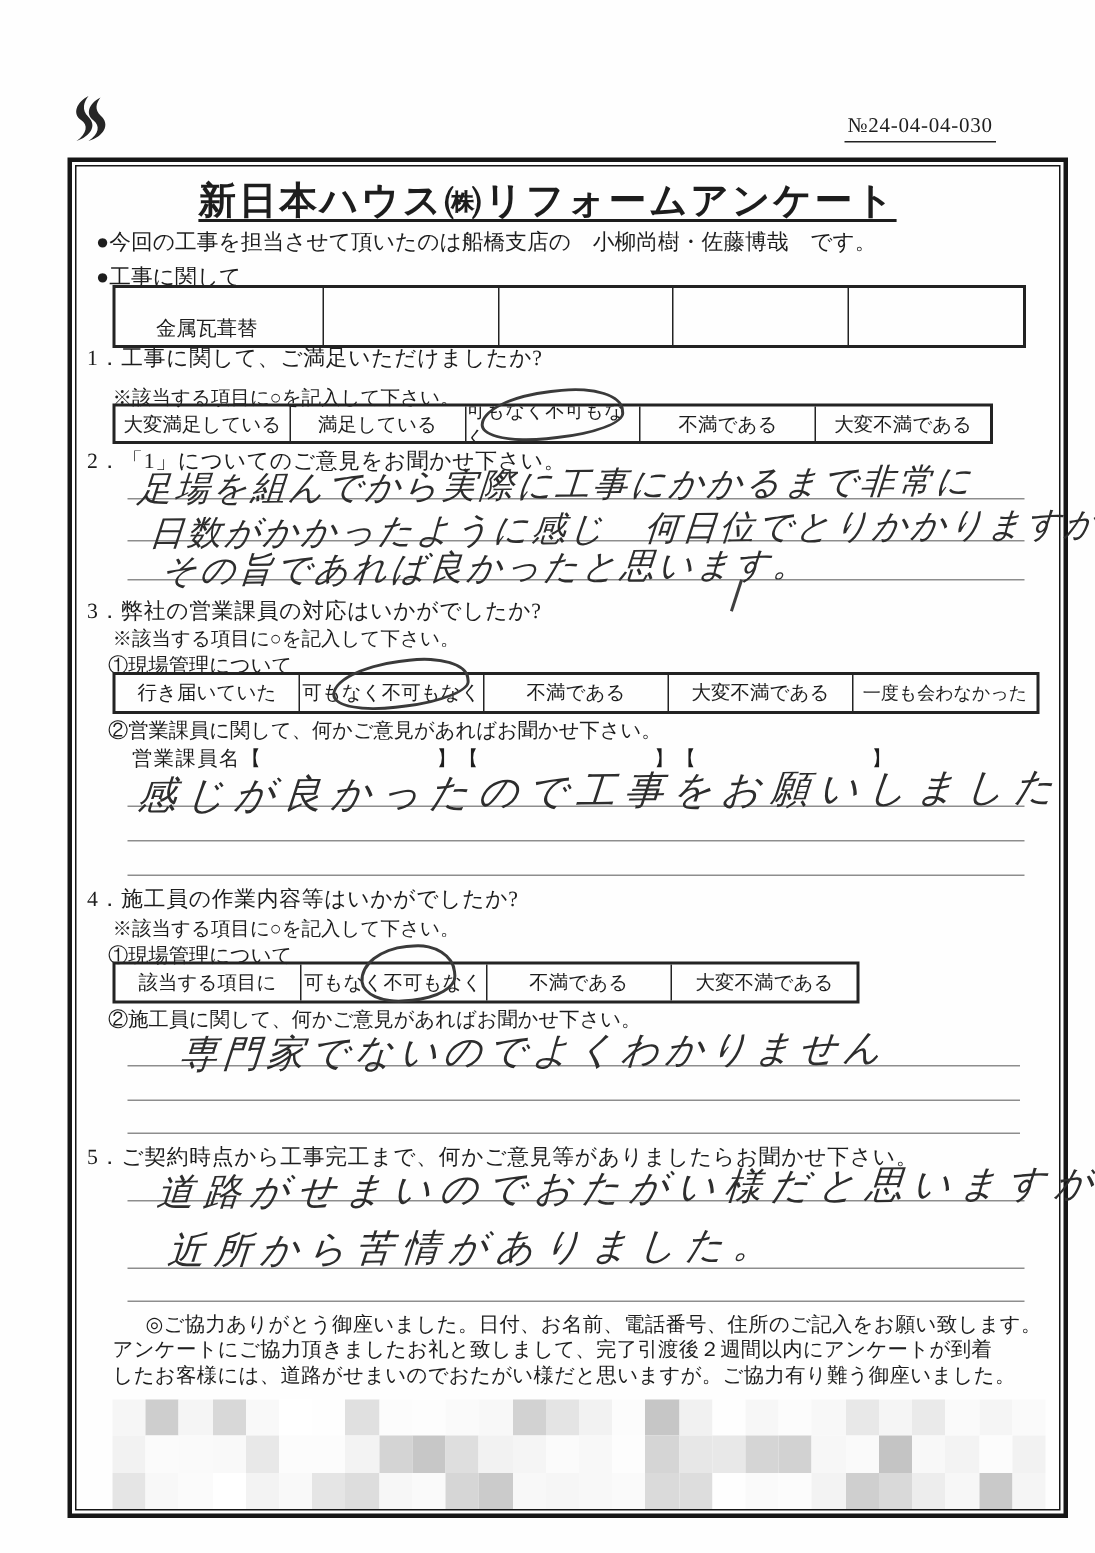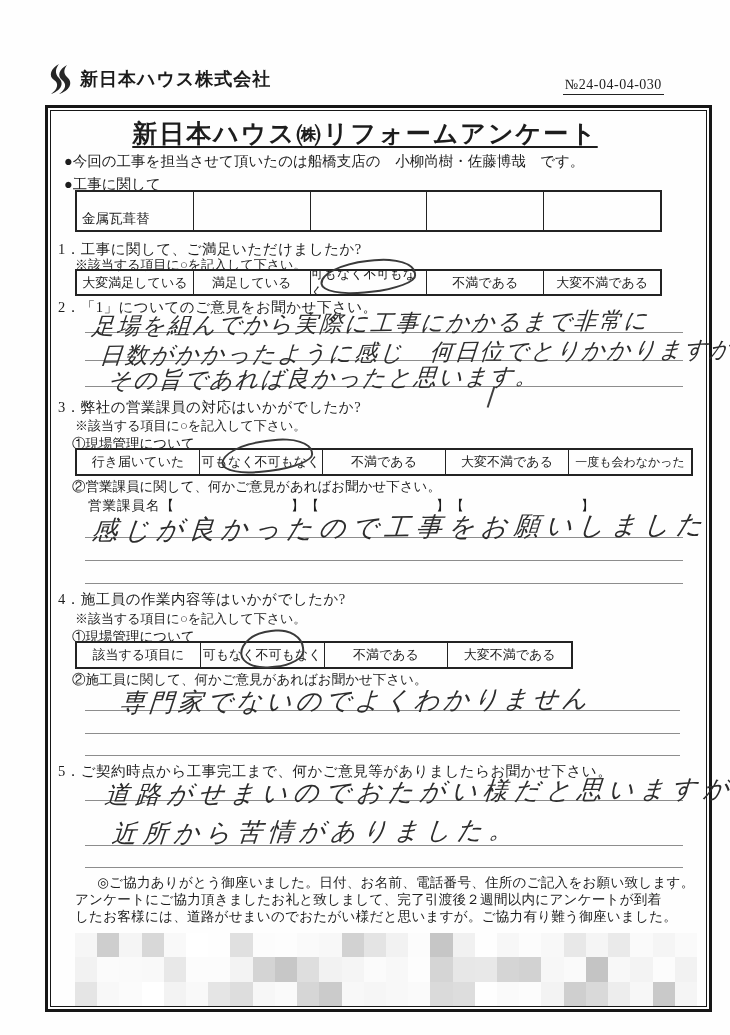--- a/index.html
+++ b/index.html
@@ -54,42 +54,41 @@
 </head>
 <body>
 
 <div class="page">
 
   <div class="logo-row">
     <svg class="logo-mark" viewBox="0 0 30 32">
       <path d="M13 1 C5 5, 2 13, 8 17 C13 20, 12 26, 5 31 C14 28, 19 21, 13 15 C8 10, 10 5, 13 1 Z" fill="#262626"></path>
       <path d="M21 2 C13 6, 11 13, 16 17 C21 21, 20 26, 13 31 C23 28, 28 20, 21 14 C17 10, 18 6, 21 2 Z" fill="#262626"></path>
     </svg>
-    <span class="company-name">新日本ハウス株式会社</span>
   </div>
   <div class="doc-number t">№24-04-04-030</div>
 
   <div class="form-box">
     <div class="form-box-inner"></div>
   </div>
 
   <div class="t title" style="left:0;top:117px;width:730px;text-align:center;">新日本ハウス㈱リフォームアンケート</div>
 
   <div class="t bullet" style="left:64px;top:152px;">●今回の工事を担当させて頂いたのは船橋支店の　小柳尚樹・佐藤博哉　です。</div>
   <div class="t bullet" style="left:64px;top:175px;">●工事に関して</div>
 
-  <div class="tbl wt" style="left:75px;top:190px;width:583px;height:38px;">
+  <div class="tbl wt" style="left:75px;top:190px;width:583px;height:38px;padding-left:22px;">
     <div class="cell">金属瓦葺替</div>
     <div class="cell"></div>
     <div class="cell"></div>
     <div class="cell"></div>
     <div class="cell"></div>
   </div>
 
-  <div class="t qlabel" style="left:58px;top:240px;text-align:right;">1．工事に関して、ご満足いただけましたか?</div>
+  <div class="t qlabel" style="left:58px;top:229px;text-align:right;">1．工事に関して、ご満足いただけましたか?</div>
   <div class="t note" style="left:75px;top:256px;">※該当する項目に○を記入して下さい。</div>
   <div class="tbl" style="left:75px;top:269px;width:583px;height:23px;">
     <div class="cell">大変満足している</div>
     <div class="cell">満足している</div>
     <div class="cell">可もなく不可もなく</div>
     <div class="cell">不満である</div>
     <div class="cell">大変不満である</div>
   </div>
   <div class="circle-mark" style="left:320px;top:260px;width:92px;height:29px;transform:rotate(-6deg);"></div>
 

